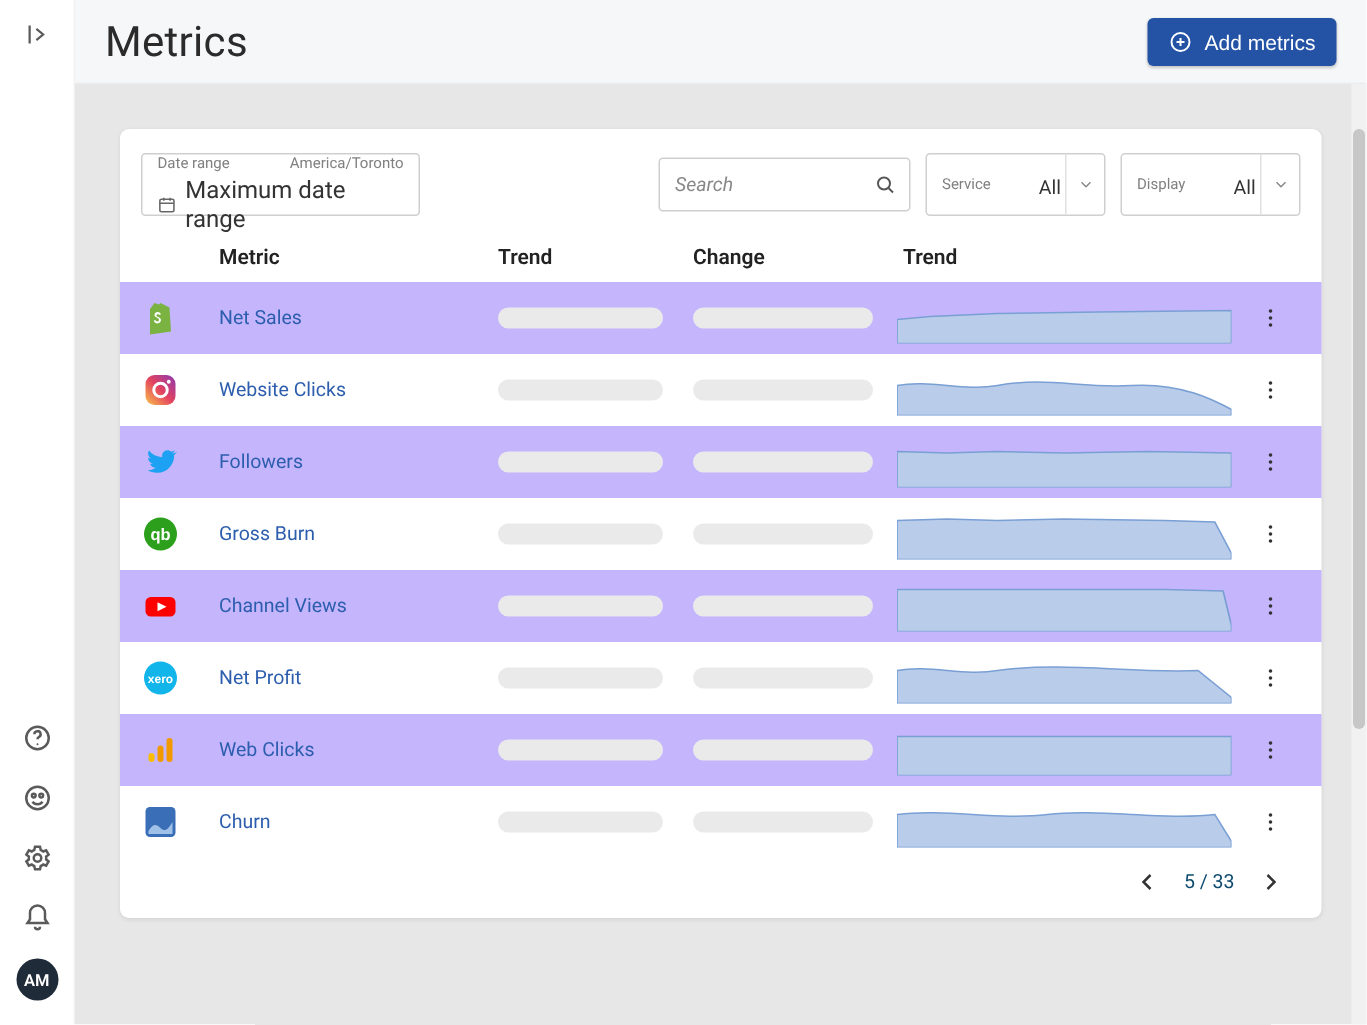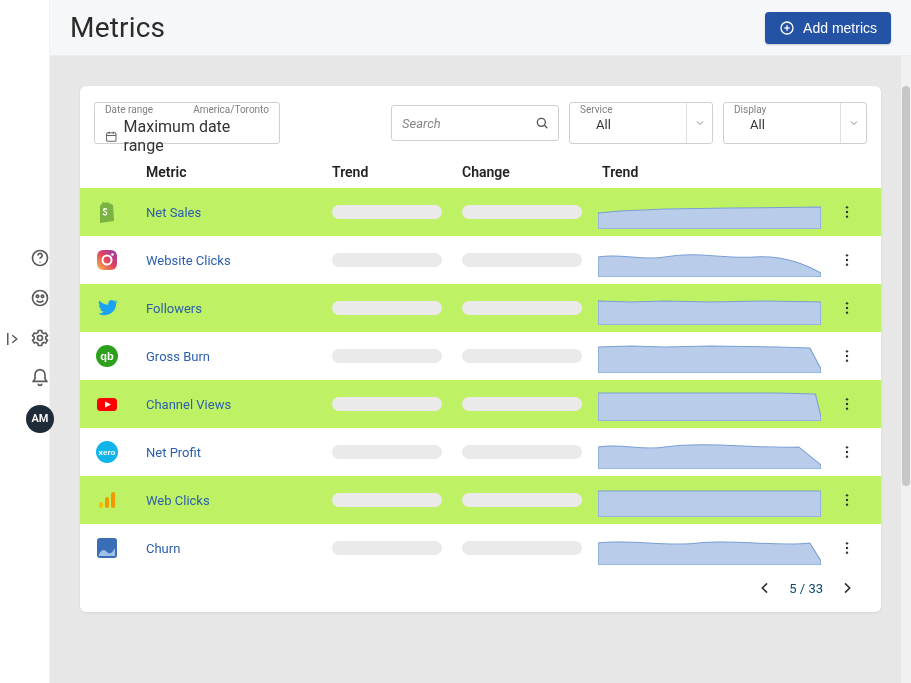--- a/index.html
+++ b/index.html
@@ -11,21 +11,21 @@
     position:relative;
     color:#1a1a1a;
   }
 
   
   .rail {
     position:absolute; left:0; top:0; bottom:0;
     width:50px;
     background:#fff;
     border-right:1px solid rgba(0,0,0,0.05);
-    display:flex; align-items:center;
+    display:flex; flex-direction:column; align-items:center;
     justify-content:space-between;
     padding-top:10px; padding-bottom:16px;
     z-index:10;
   }
   .rail .top-icons, .rail .bottom-icons { display:flex; flex-direction:column; gap:14px; align-items:center;}
   .rail .icon-btn { width:26px; height:26px; display:flex; align-items:center; justify-content:center; cursor:pointer; color:#5a5a5a;}
   .avatar {
     width:28px; height:28px; border-radius:50%; background:#1f2b38;
     color:#fff; font-size:11px; font-weight:600;
     display:flex; align-items:center; justify-content:center;
@@ -73,21 +73,21 @@
     position:relative; display:flex; align-items:center;
     height:36px;
     font-size:13px;
   }
   .date-box { width:186px; padding:2px 10px 12px; flex-direction:column; align-items:stretch; height:42px;}
   .date-box .label-row { display:flex; justify-content:space-between; font-size:10px; color:#808080; line-height:1; }
   .date-box .value-row { display:flex; align-items:center; gap:6px; font-size:16px; color:#333; margin-top:2px;}
   .date-box .value-row svg { color:#666;}
   .search-box { width:168px; padding:0 8px 0 10px; color:#888;}
   .search-box .search-text { flex:1 1 auto; font-style:italic; }
-  .select-box { width:144px; padding:2px 28px 0 10px; height:42px; flex-direction:column;}
+  .select-box { width:120px; padding:2px 28px 0 10px; height:42px; flex-direction:row;}
   .select-box .mini-label { font-size:10px; color:#808080; line-height:1; text-align:left; width:100%; }
   .select-box .value { font-size:13px; color:#333; text-align:left; width:100%; margin-top:2px;margin-left:32px;}
   .select-box .chevron-wrap {
     position:absolute; right:0; top:0; bottom:0; width:26px;
     border-left:1px solid #e0e0e0;
     display:flex; align-items:center; justify-content:center; color:#888;
   }
 
   
   .thead {
@@ -101,21 +101,21 @@
   .thead .h-change { grid-column:4; text-align:left;}
   .thead .h-trend  { grid-column:5; text-align:left; padding-left:10px;}
 
   .row {
     display:grid;
     grid-template-columns: 52px 186px 130px 130px 1fr 40px;
     align-items:center;
     min-height:48px;
     padding: 4px 14px;
   }
-  .row.alt { background:#bef264; }
+  .row.alt { background:#c4b5fd; }
   .brand-ico { width:26px; height:26px; border-radius:4px; display:flex; align-items:center; justify-content:center;}
   .metric-name { font-size:13px; color:#2d5eae; cursor:pointer; }
   .skel { height:14px; border-radius:7px; background:#eaeaea; width:110px;}
   .skel.w2 { width:120px;}
   .spark { height:34px; position:relative; padding-left:6px; padding-right:6px;}
   .spark svg { width:100%; height:100%; }
   .kebab { display:flex; justify-content:center; cursor:pointer; color:#333;}
   .kebab svg { }
 
   .pager {

